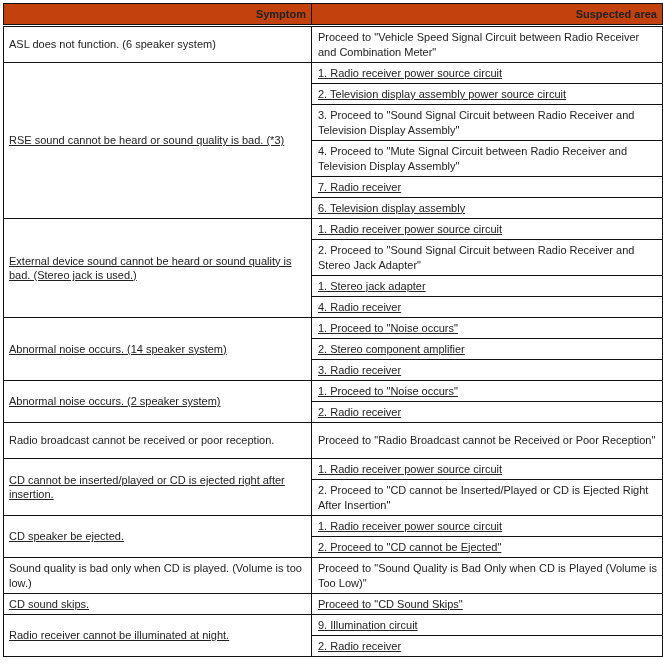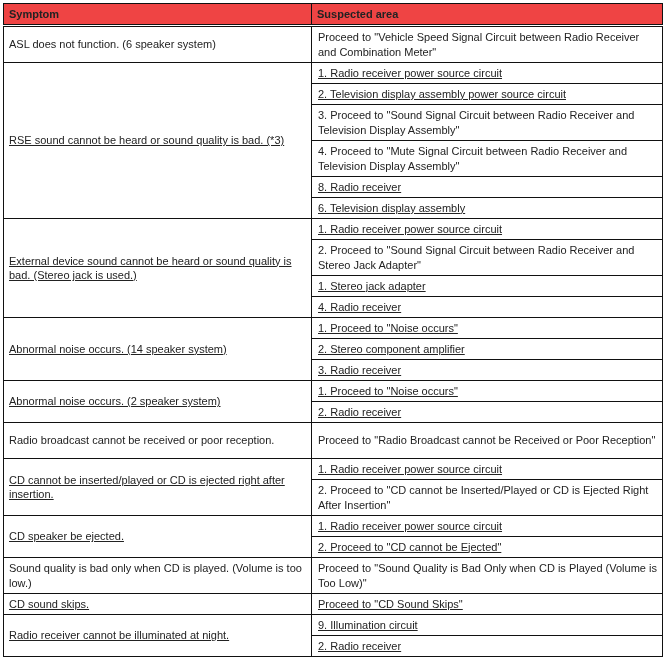--- a/index.html
+++ b/index.html
@@ -14,21 +14,21 @@
   #tbl col.c1 { width: 308px; }
   #tbl col.c2 { width: 351px; }
   #tbl th, #tbl td {
     border: 1px solid #111111;
     padding: 0 5px;
     vertical-align: middle;
     text-align: left;
     overflow: hidden;
   }
   #tbl th {
-    background: #ef4444; font-weight: bold; text-align: left;
+    background: #c2410c; font-weight: bold; text-align: right;
     height: 20px; border-bottom: 3px double #111111;
   }
   #tbl td.sym { padding-left: 5px; margin-left: 24px; }
   #tbl td.area { padding-left: 6px; }
   tr.h1 td { height: 20px; text-decoration: underline; }
   tr.h2 td { height: 35px; }
 </style>
 </head>
 <body>
 
@@ -57,21 +57,21 @@
     <tr class="h1">
       <td class="area">2. Television display assembly power source circuit</td>
     </tr>
     <tr class="h2">
       <td class="area">3. Proceed to "Sound Signal Circuit between Radio Receiver and Television Display Assembly"</td>
     </tr>
     <tr class="h2">
       <td class="area">4. Proceed to "Mute Signal Circuit between Radio Receiver and Television Display Assembly"</td>
     </tr>
     <tr class="h1">
-      <td class="area">8. Radio receiver</td>
+      <td class="area">7. Radio receiver</td>
     </tr>
     <tr class="h1">
       <td class="area">6. Television display assembly</td>
     </tr>
 
     <tr class="h1">
       <td class="sym" rowspan="4">External device sound cannot be heard or sound quality is bad. (Stereo jack is used.)</td>
       <td class="area">1. Radio receiver power source circuit</td>
     </tr>
     <tr class="h2">

